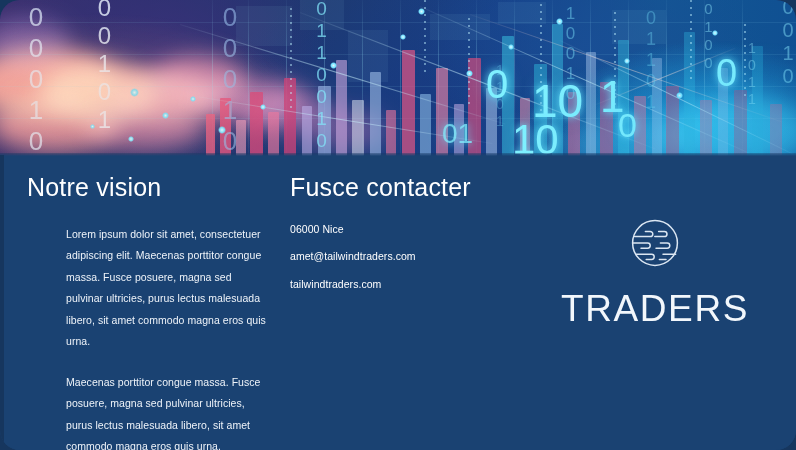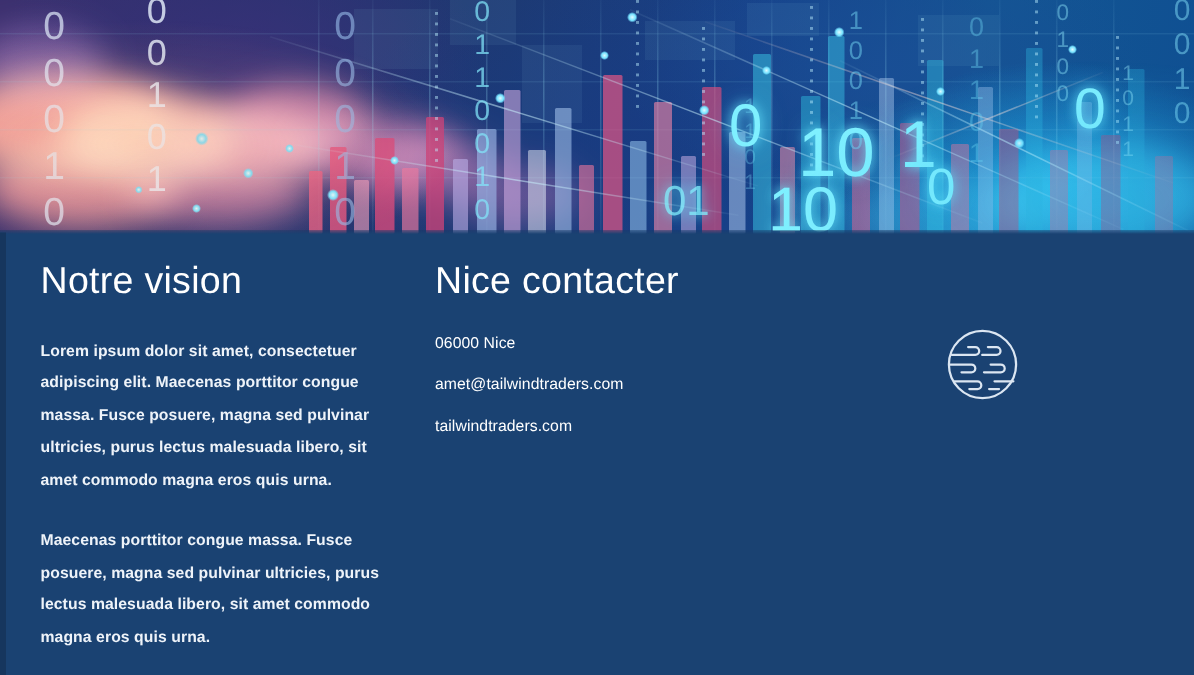--- a/index.html
+++ b/index.html
@@ -11,20 +11,21 @@
     background:#16365e;
     font-family:"Liberation Sans", sans-serif;
     -webkit-font-smoothing:antialiased;
   }
 
   .page {
     position:relative;
     width:796px; height:450px;
     background:#1a4272;
     overflow:hidden;
+    border-radius:20px;
   }
 
   
   .edge-strip {
     position:absolute; left:0; top:155px;
     width:4px; height:295px;
     background:#16365e;
     z-index:6;
   }
 
@@ -153,24 +154,25 @@
     font-weight:400;
     color:#ffffff;
     letter-spacing:.2px;
     line-height:1.1;
     margin-bottom:22px;
     white-space:nowrap;
   }
 
   p.body-copy {
     font-size:10.5px;
-    font-weight:700;
+    font-weight:400;
     color:#eef3f9;
     line-height:2.05;
     letter-spacing:.05px;
+    margin-left:39px;
   }
   p.body-copy + p.body-copy { margin-top:19px; }
 
   .contact-list { list-style:none; }
   .contact-list li {
     font-size:10.5px;
     font-weight:400;
     color:#ffffff;
     line-height:1;
     margin-bottom:17px;
@@ -364,21 +366,21 @@
 
   <div class="body-panel">
 
     <div class="col-vision">
       <h2 class="section-title">Notre vision</h2>
       <p class="body-copy">Lorem ipsum dolor sit amet, consectetuer adipiscing elit. Maecenas porttitor congue massa. Fusce posuere, magna sed pulvinar ultricies, purus lectus malesuada libero, sit amet commodo magna eros quis urna.</p>
       <p class="body-copy">Maecenas porttitor congue massa. Fusce posuere, magna sed pulvinar ultricies, purus lectus malesuada libero, sit amet commodo magna eros quis urna.</p>
     </div>
 
     <div class="col-contact">
-      <h2 class="section-title">Nice contacter</h2>
+      <h2 class="section-title">Fusce contacter</h2>
       <ul class="contact-list">
         <li>06000 Nice</li>
         <li>amet@tailwindtraders.com</li>
         <li>tailwindtraders.com</li>
       </ul>
     </div>
 
     <div class="col-brand">
 
       <svg class="logo-mark" viewBox="0 0 50 50" fill="none" stroke="#dbe6f2" stroke-width="1.5" stroke-linecap="round" stroke-linejoin="round">
@@ -386,18 +388,19 @@
 
         <path d="M4.6 18.6 H20.2 a2.6 2.6 0 0 0 0-5.2 H15.4"></path>
         <path d="M28.6 13.4 H34.4 a2.6 2.6 0 0 1 0 5.2 H24.8"></path>
         <path d="M3.2 25 H17.6 a2.6 2.6 0 0 1 0 5.2 H11.0"></path>
         <path d="M26.0 30.2 H37.2 a2.6 2.6 0 0 0 0-5.2 H30.4"></path>
         <path d="M6.4 36.2 H21.6 a2.6 2.6 0 0 1 0 5.2 H16.2"></path>
         <path d="M29.4 41.4 H36.0"></path>
         <path d="M33.0 36.2 H45.6"></path>
       </svg>
 
+      <div class="wordmark-2">TRADERS</div>
     </div>
 
   </div>
 
   <div class="edge-strip"></div>
 </div>
 
 </body></html>

